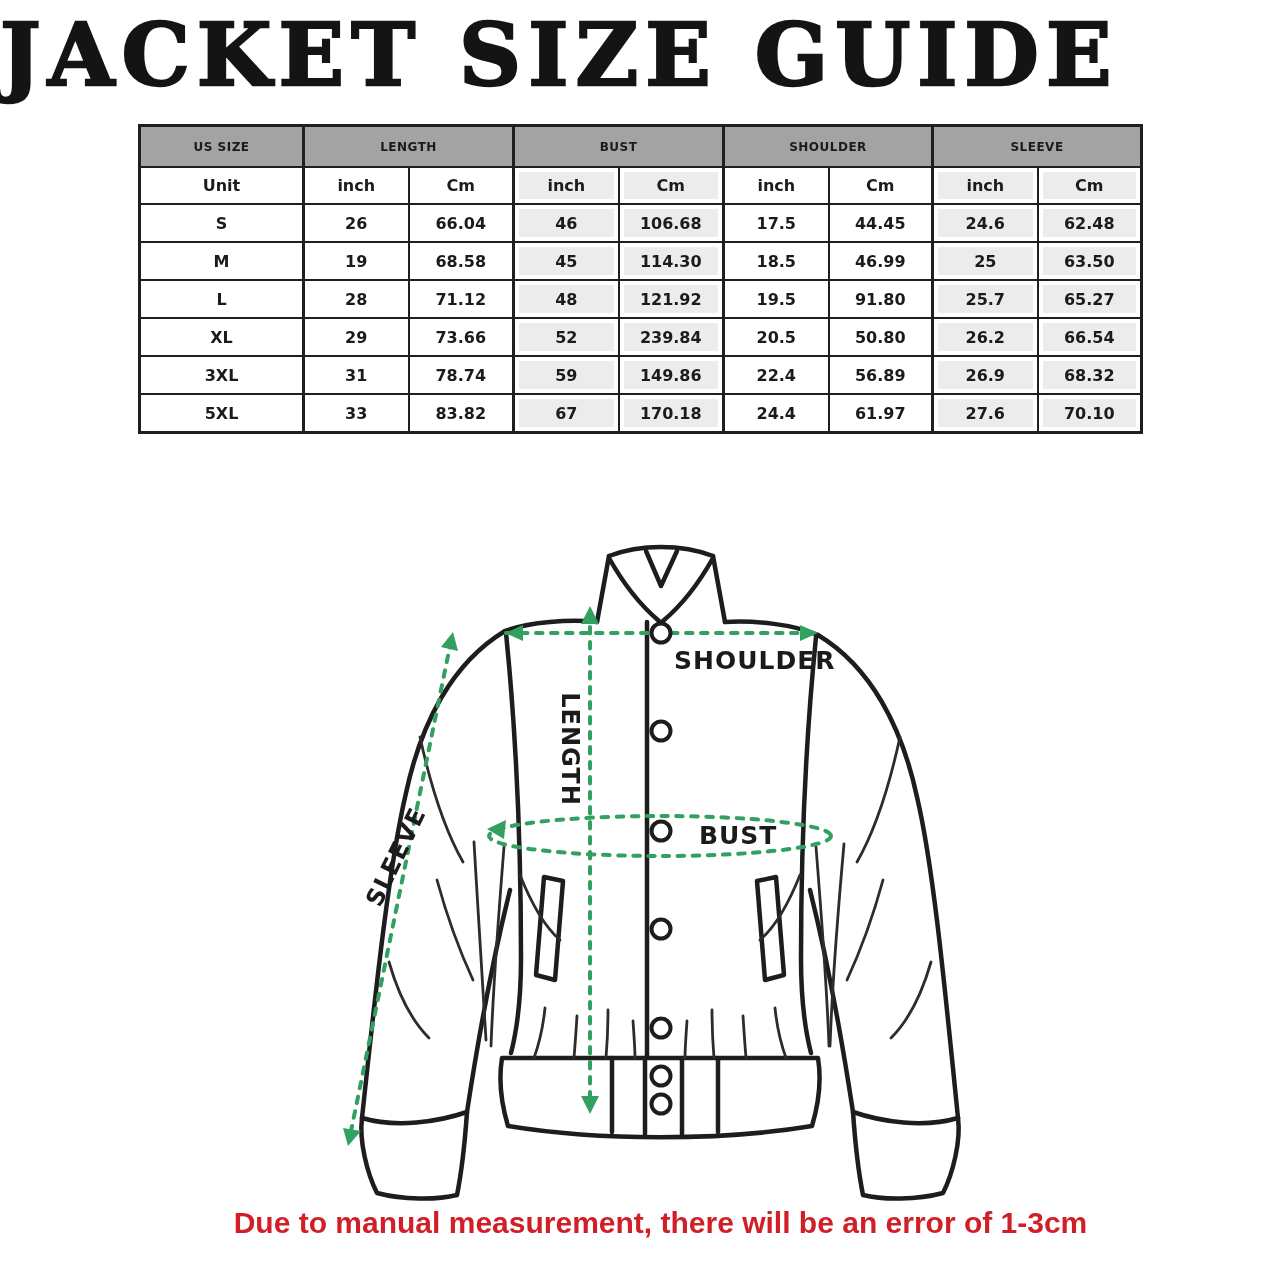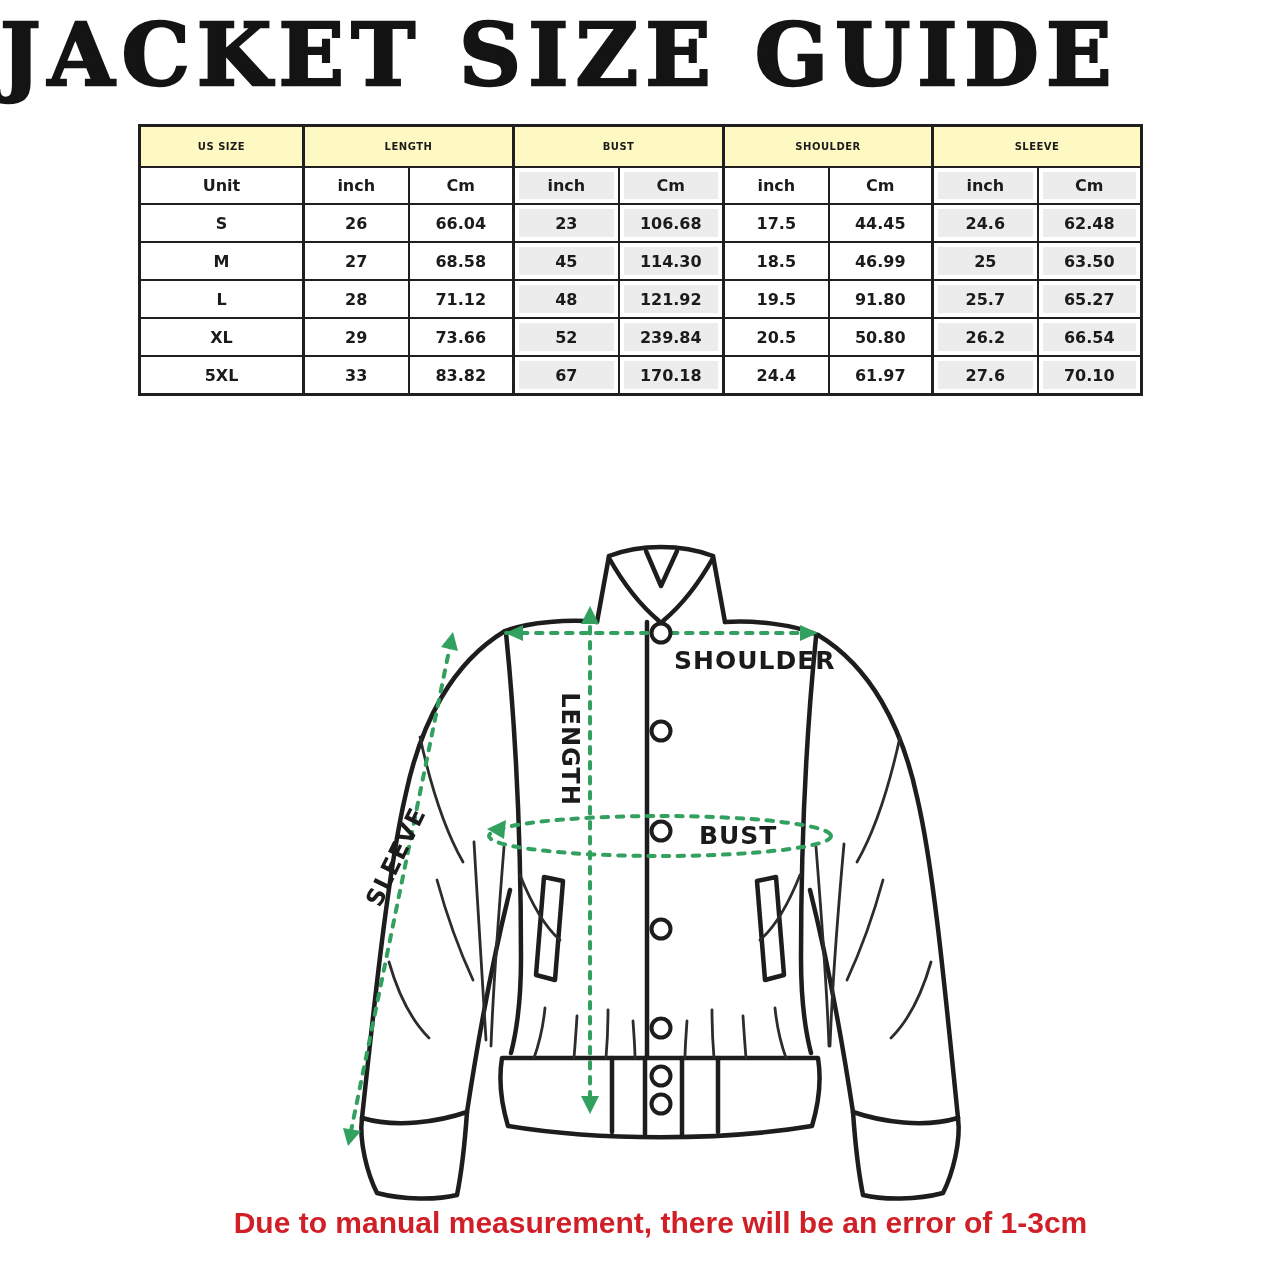--- a/index.html
+++ b/index.html
@@ -15,21 +15,21 @@
   }
   table.size{
     position:absolute;left:138px;top:124px;width:1002px;
     border-collapse:collapse;table-layout:fixed;
     border:3px solid #1f1f1f;font-weight:bold;color:#1b1b1b;
   }
   .size th,.size td{
     border:2px solid #1f1f1f;text-align:center;vertical-align:middle;
     padding:0;font-weight:bold;
   }
-  .size thead th{height:39px;font-size:10px;letter-spacing:.5px;background:#fef9c3;}
+  .size thead th{height:39px;font-size:12px;letter-spacing:.5px;background:#a3a3a3;}
   .size tr.unit td{height:35px;font-size:16px;}
   .size tbody td{height:36px;font-size:16px;}
   .gl{border-left-width:3px !important;}
   .g{background:#ececec;box-shadow:inset 0 0 0 4px #ffffff;}
   .diagram{position:absolute;left:300px;top:512px;width:720px;height:712px;}
   .disclaimer{
     position:absolute;top:1206px;left:0;right:0;text-align:center;
     font-family:"Liberation Sans", sans-serif;font-weight:bold;
     font-size:30px;color:#d01f27;margin-left:41px;
   }
@@ -69,30 +69,30 @@
       <td>Cm</td>
       <td class="gl g">inch</td>
       <td class="g">Cm</td>
     </tr>
   </thead>
   <tbody>
     <tr>
       <td>S</td>
       <td class="gl">26</td>
       <td>66.04</td>
-      <td class="gl g">23</td>
+      <td class="gl g">46</td>
       <td class="g">106.68</td>
       <td class="gl">17.5</td>
       <td>44.45</td>
       <td class="gl g">24.6</td>
       <td class="g">62.48</td>
     </tr>
     <tr>
       <td>M</td>
-      <td class="gl">27</td>
+      <td class="gl">19</td>
       <td>68.58</td>
       <td class="gl g">45</td>
       <td class="g">114.30</td>
       <td class="gl">18.5</td>
       <td>46.99</td>
       <td class="gl g">25</td>
       <td class="g">63.50</td>
     </tr>
     <tr>
       <td>L</td>
@@ -108,20 +108,31 @@
     <tr>
       <td>XL</td>
       <td class="gl">29</td>
       <td>73.66</td>
       <td class="gl g">52</td>
       <td class="g">239.84</td>
       <td class="gl">20.5</td>
       <td>50.80</td>
       <td class="gl g">26.2</td>
       <td class="g">66.54</td>
+    </tr>
+    <tr>
+      <td>3XL</td>
+      <td class="gl">31</td>
+      <td>78.74</td>
+      <td class="gl g">59</td>
+      <td class="g">149.86</td>
+      <td class="gl">22.4</td>
+      <td>56.89</td>
+      <td class="gl g">26.9</td>
+      <td class="g">68.32</td>
     </tr>
     <tr>
       <td>5XL</td>
       <td class="gl">33</td>
       <td>83.82</td>
       <td class="gl g">67</td>
       <td class="g">170.18</td>
       <td class="gl">24.4</td>
       <td>61.97</td>
       <td class="gl g">27.6</td>

